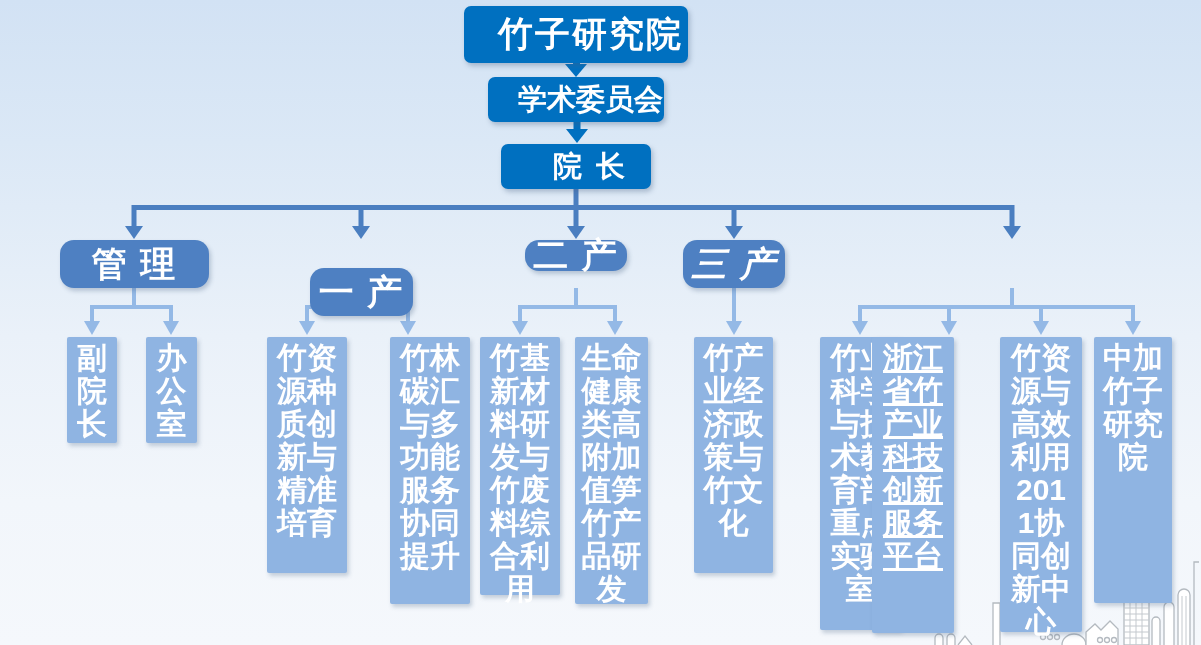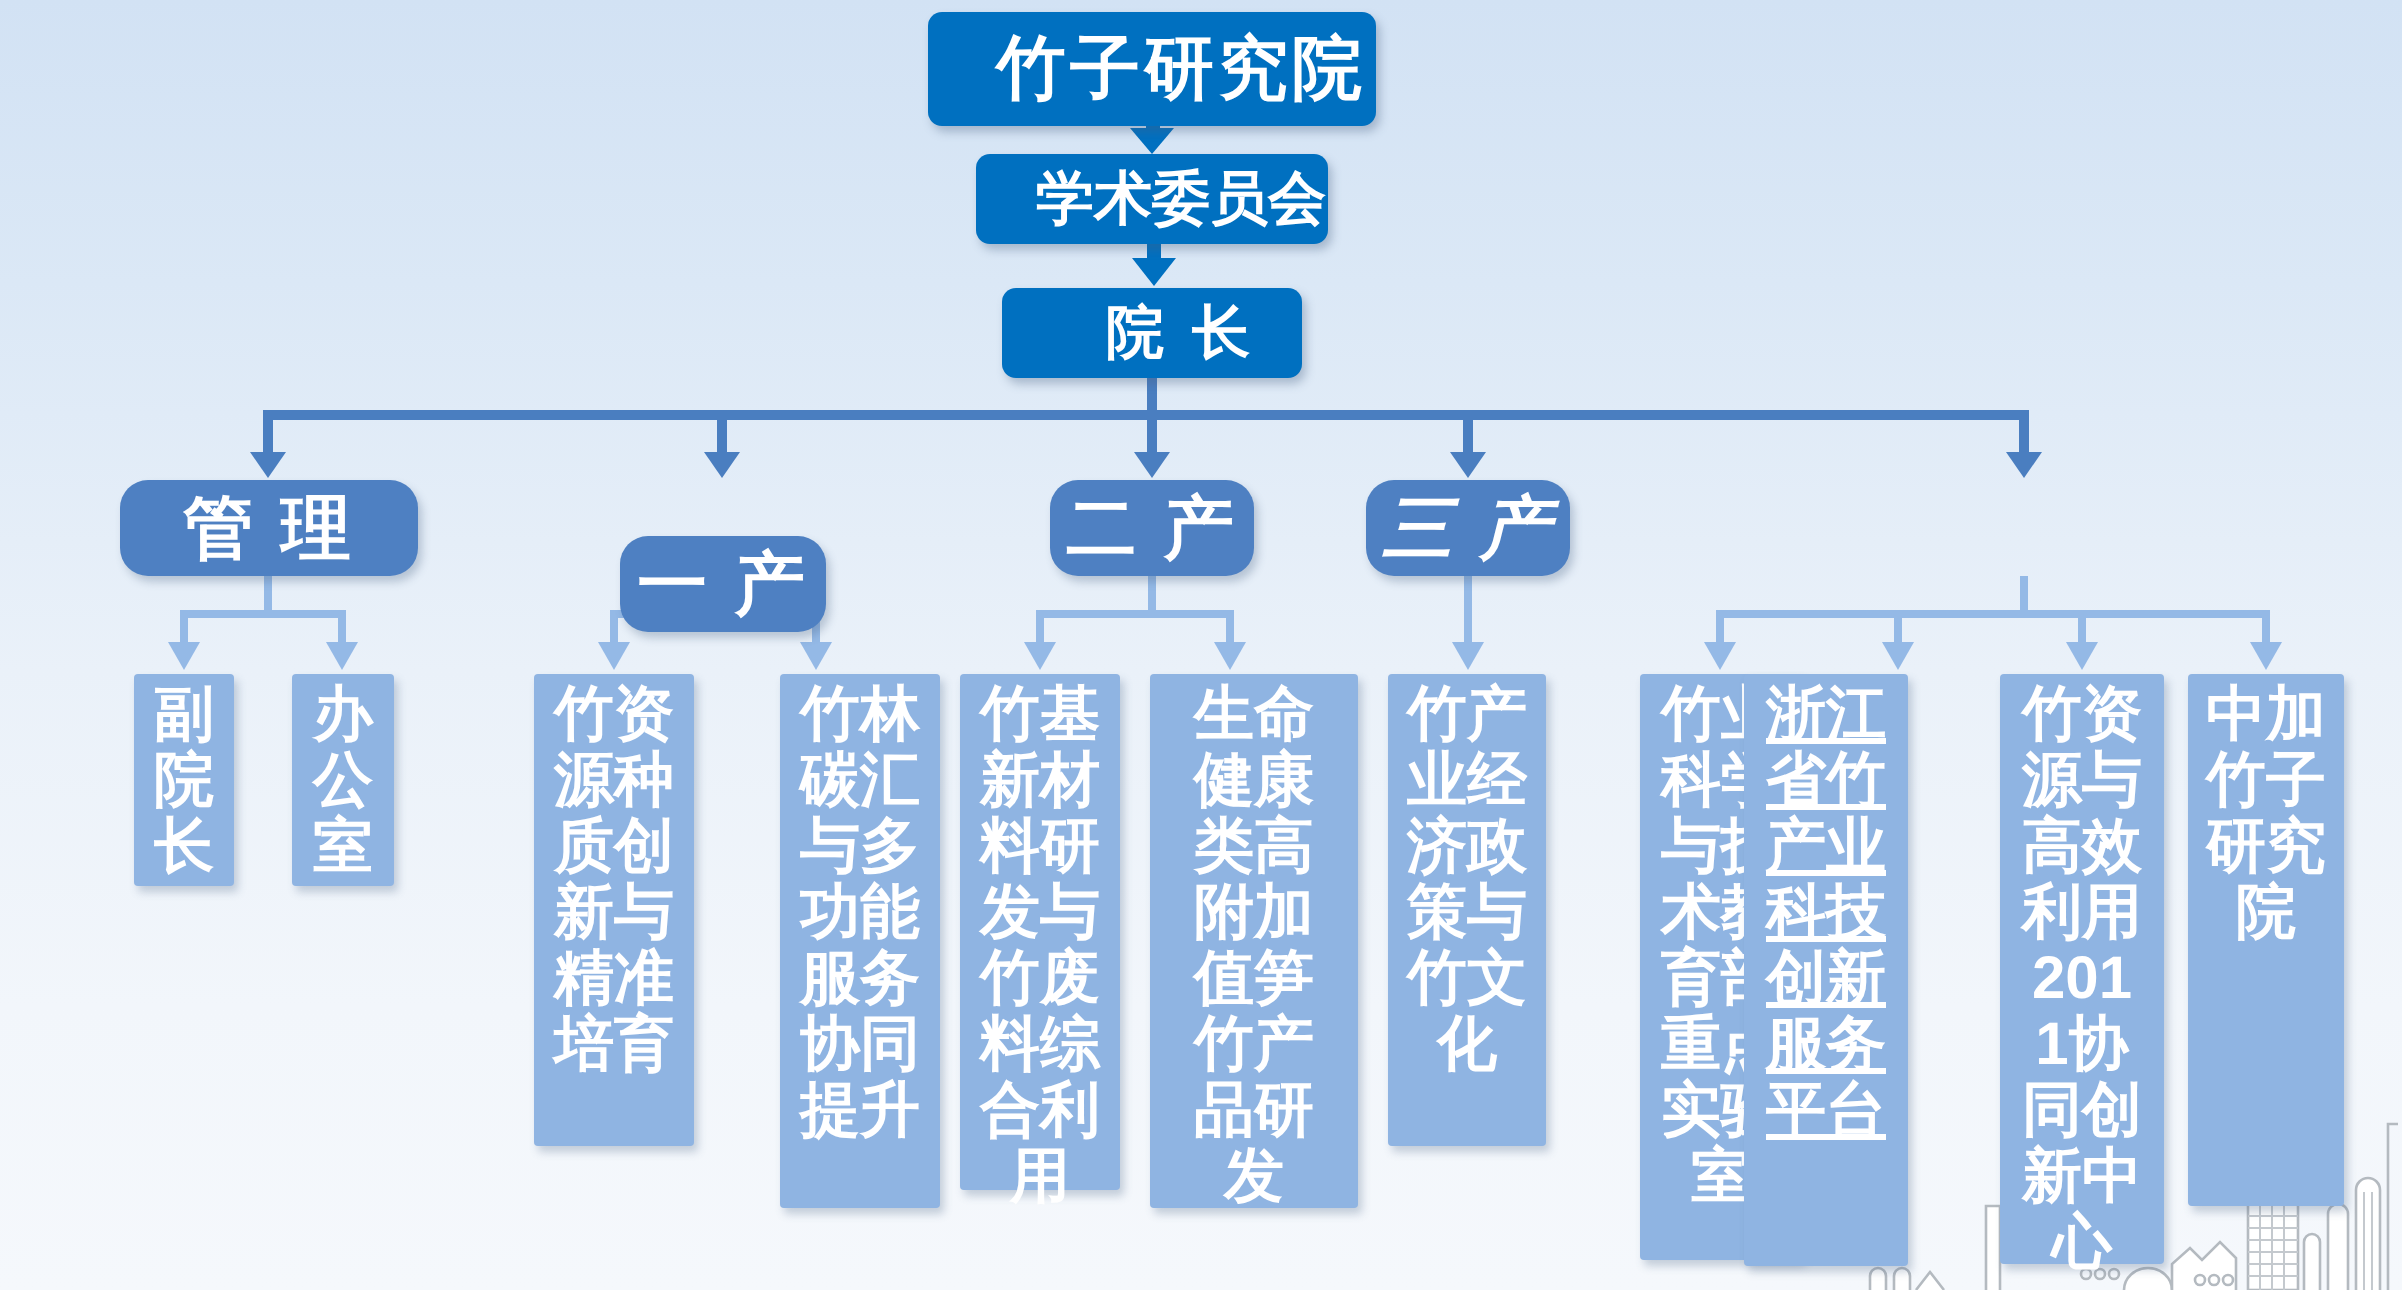--- a/index.html
+++ b/index.html
@@ -100,21 +100,21 @@
       <polygon points="1125,321 1141,321 1133,335"></polygon>
     </g>
   </svg>
 
   <div class="box lvl1" style="left:464px;top:6px;width:224px;height:57px;font-size:35px;letter-spacing:2px;">竹子研究院</div>
   <div class="box lvl1" style="left:488px;top:77px;width:176px;height:45px;font-size:29px;">学术委员会</div>
   <div class="box lvl1" style="left:501px;top:144px;width:150px;height:45px;font-size:29px;letter-spacing:3px;text-align:center;">院 长</div>
 
   <div class="box branch" style="left:60px;top:240px;width:149px;height:48px;">管 理</div>
   <div class="box branch" style="left:310px;top:240px;width:103px;height:48px;margin-top:28px;">一 产</div>
-  <div class="box branch" style="left:525px;top:240px;width:102px;height:48px;">二 产</div>
+  <div class="box branch" style="left:525px;top:240px;width:102px;height:31px;">二 产</div>
   <div class="box branch" style="left:683px;top:240px;width:102px;height:48px;font-style:italic;">三 产</div>
 
   <div class="box leaf" style="left:67px;top:337px;width:50px;height:106px;">副
 院
 长</div>
   <div class="box leaf" style="left:146px;top:337px;width:51px;height:106px;">办
 公
 室</div>
 
   <div class="box leaf" style="left:267px;top:337px;width:80px;height:236px;">竹资
@@ -132,21 +132,21 @@
 提升</div>
 
   <div class="box leaf" style="left:480px;top:337px;width:80px;height:258px;">竹基
 新材
 料研
 发与
 竹废
 料综
 合利
 用</div>
-  <div class="box leaf" style="left:575px;top:337px;width:104px;height:267px;">生命
+  <div class="box leaf" style="left:575px;top:337px;width:73px;height:267px;">生命
 健康
 类高
 附加
 值笋
 竹产
 品研
 发</div>
 
   <div class="box leaf" style="left:694px;top:337px;width:79px;height:236px;">竹产
 业经

